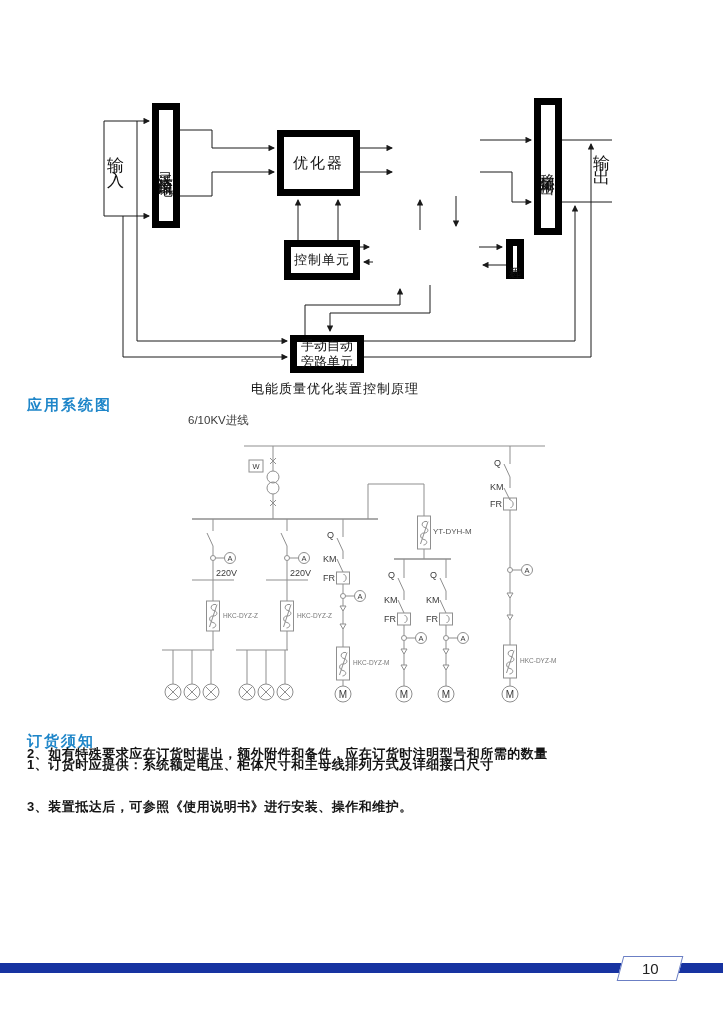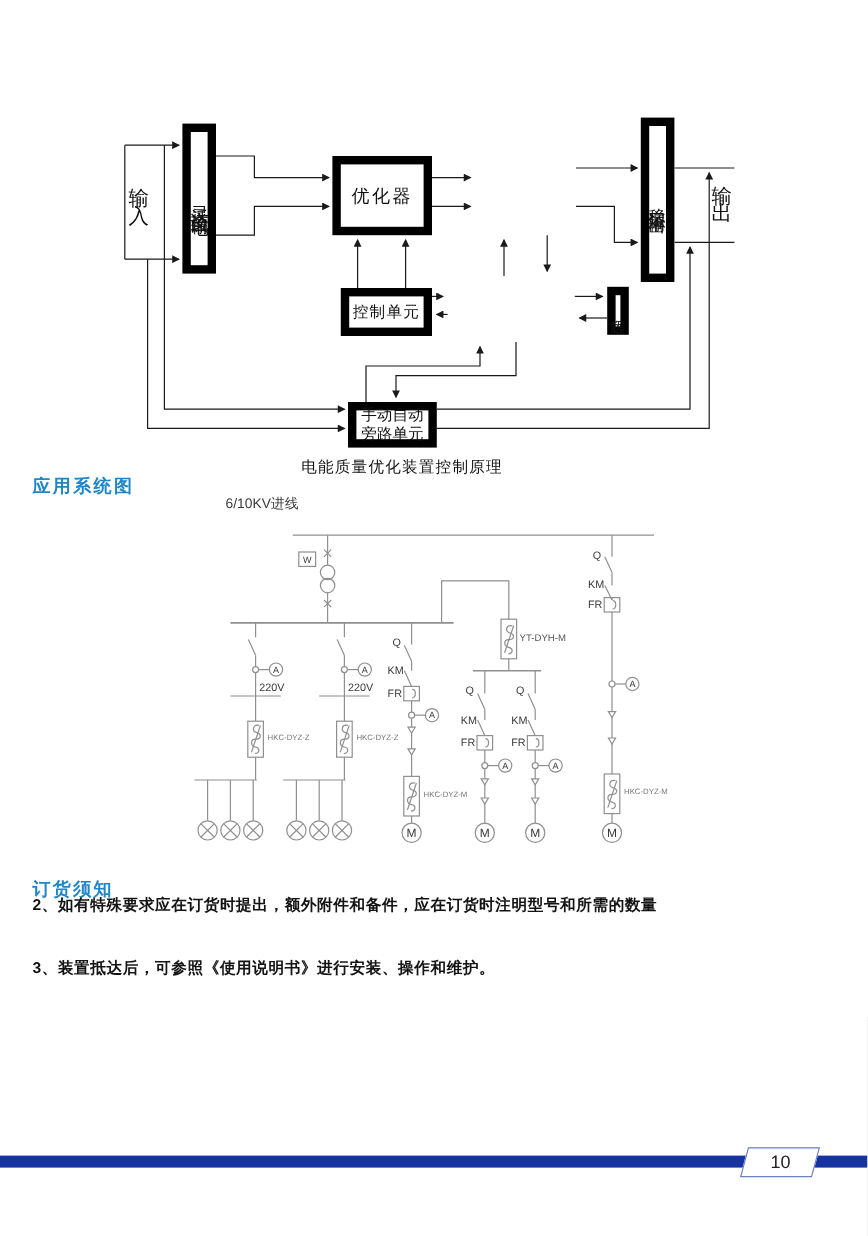--- a/index.html
+++ b/index.html
@@ -267,20 +267,21 @@
   <span class="lbl" style="left:216px;top:569px;font-size:9px;">220V</span>
   <span class="lbl" style="left:290px;top:569px;font-size:9px;">220V</span>
 
   <span class="devlbl" style="left:223px;top:613px;">HKC-DYZ-Z</span>
   <span class="devlbl" style="left:297px;top:613px;">HKC-DYZ-Z</span>
   <span class="devlbl" style="left:353px;top:660px;">HKC-DYZ-M</span>
   <span class="devlbl" style="left:520px;top:658px;">HKC-DYZ-M</span>
   <span class="devlbl" style="left:433px;top:528px;font-size:8px;color:#555;">YT-DYH-M</span>
 
   <div class="heading" style="left:27px;top:732px;">订货须知</div>
+  <div class="orderitem" style="top:756px;">1、订货时应提供：系统额定电压、柜体尺寸和主母线排列方式及详细接口尺寸</div>
   <div class="orderitem" style="top:745px;text-align:right;">2、如有特殊要求应在订货时提出，额外附件和备件，应在订货时注明型号和所需的数量</div>
   <div class="orderitem" style="top:798px;">3、装置抵达后，可参照《使用说明书》进行安装、操作和维护。</div>
 
   <div id="footer-bar"></div>
   <div id="page-tab">
     <span>10</span>
   </div>
 
 </div>
 

